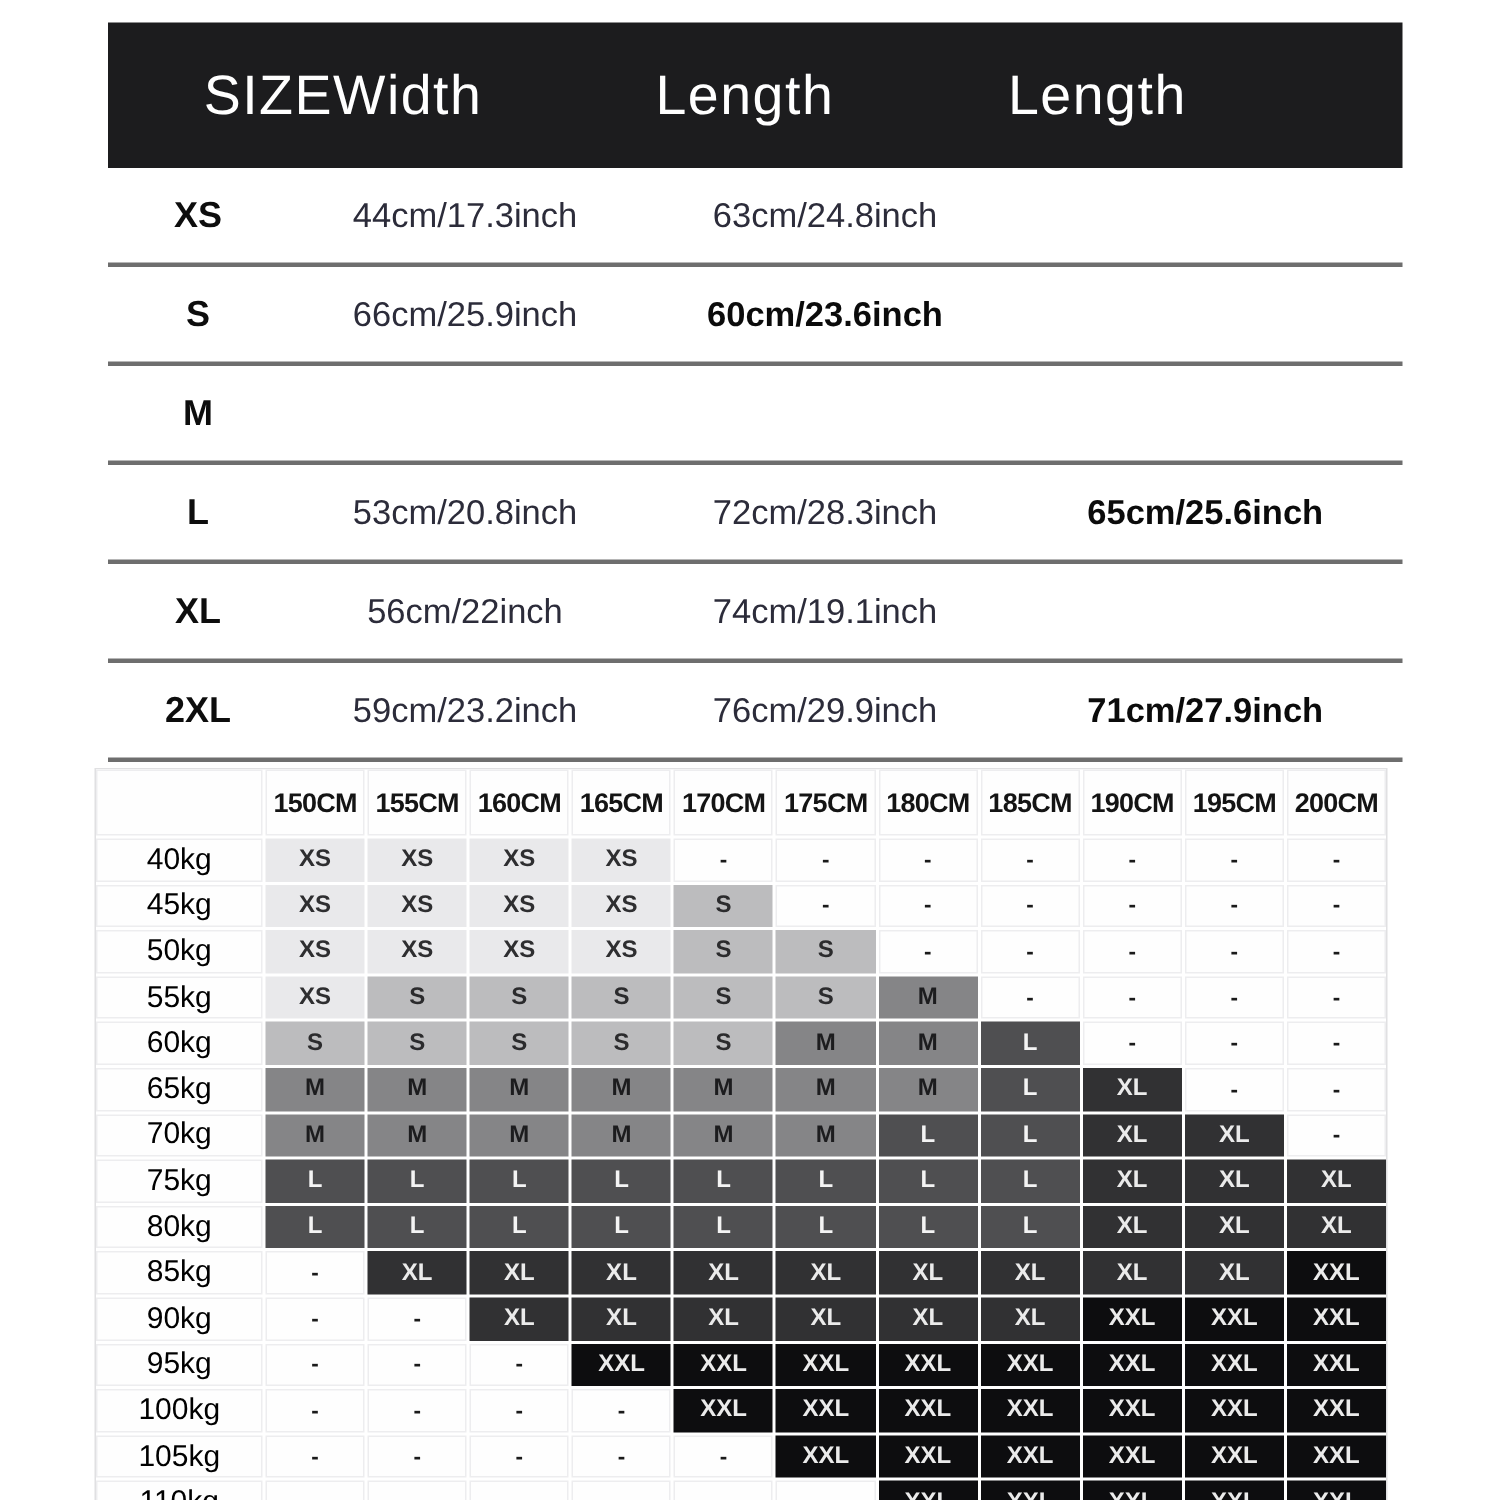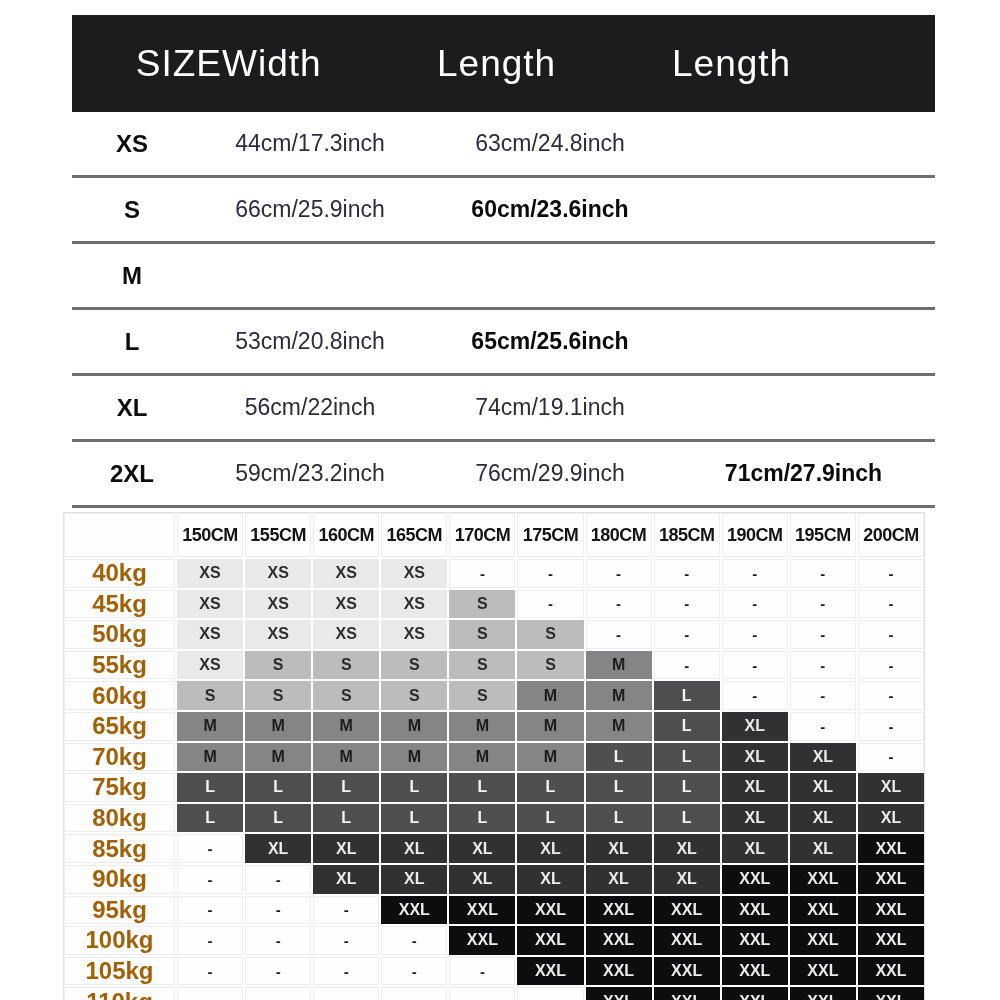--- a/index.html
+++ b/index.html
@@ -36,21 +36,21 @@
     grid-template-columns:111px repeat(11,1fr);
     grid-template-rows:44px repeat(15,28.6px);
     gap:2px;background:#ffffff;
   }
   .fm-cell{
     display:flex;align-items:center;justify-content:center;
     box-sizing:border-box;overflow:hidden;
   }
   .fm-corner,.fm-h,.fm-w,.fm-dash{border:1px solid #ededef;background:#fefefe;}
   .fm-h{font-weight:700;font-size:18px;color:#141414;letter-spacing:-0.5px;}
-  .fm-w{font-weight:700;font-size:24px;color:#a16207;}
+  .fm-w{font-weight:400;font-size:20px;color:#000000;}
   .fm-size{font-size:16px;font-weight:600;}
   .fm-dash{font-size:15px;font-weight:700;color:#1a1a1a;}
 </style>
 </head>
 <body>
 
 <div class="page">
 
   <section class="size-table">
     <div class="st-header" style="background: rgb(28, 28, 30); color: rgb(255, 255, 255);">
@@ -69,20 +69,21 @@
           <div class="st-cell sz">S</div>
           <div class="st-cell val">66cm/25.9inch</div>
           <div class="st-cell slv">60cm/23.6inch</div>
         </div>
         <div class="st-row">
           <div class="st-cell sz">M</div>
         </div>
         <div class="st-row">
           <div class="st-cell sz">L</div>
           <div class="st-cell val">53cm/20.8inch</div>
+          <div class="st-cell val">72cm/28.3inch</div>
           <div class="st-cell slv">65cm/25.6inch</div>
         </div>
         <div class="st-row">
           <div class="st-cell sz">XL</div>
           <div class="st-cell val">56cm/22inch</div>
           <div class="st-cell val">74cm/19.1inch</div>
         </div>
         <div class="st-row">
           <div class="st-cell sz">2XL</div>
           <div class="st-cell val">59cm/23.2inch</div>

